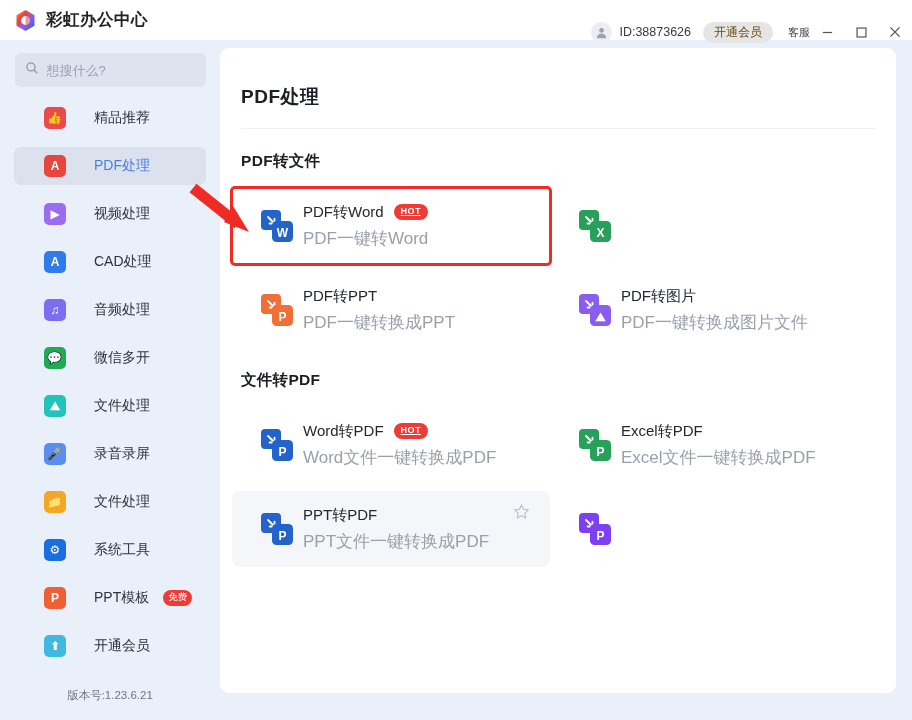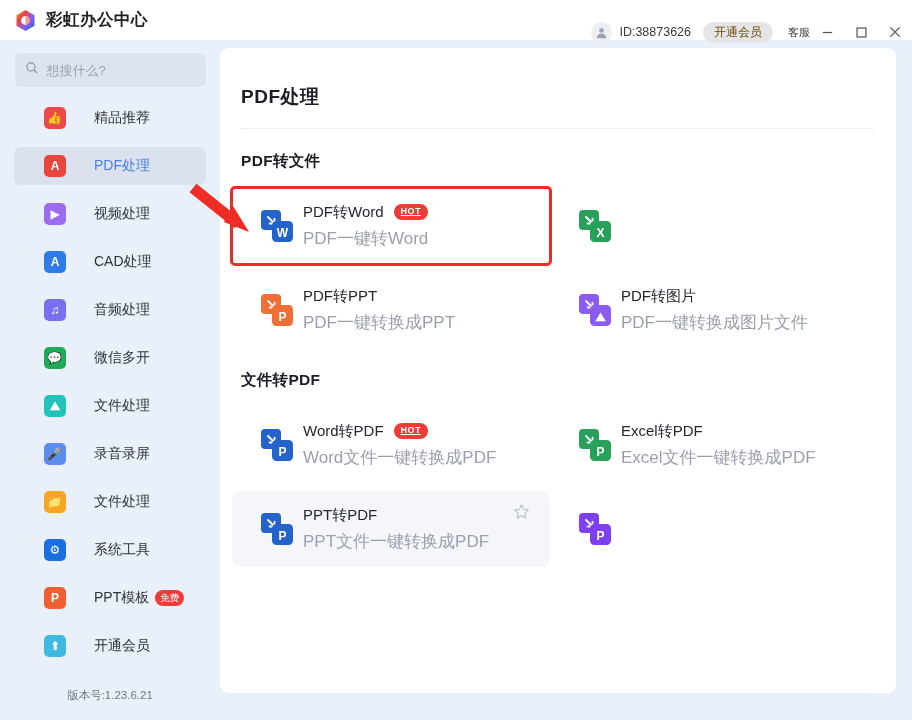--- a/index.html
+++ b/index.html
@@ -76,23 +76,23 @@
     width: 22px; height: 22px; border-radius: 5px; flex: none;
     display: flex; align-items: center; justify-content: center;
     color: #fff; font-size: 12px; font-weight: bold;
     position: relative;
   }
   .nav-label {
     margin-left: 28px; font-size: 14px; color: #2f333b; white-space: nowrap;
   }
   .nav-item.active .nav-label { color: #4a7fe0; }
   .free-badge {
-    margin-left: 6px; background: #ef3b38; color: #fff;
+    margin-left: 14px; background: #ef3b38; color: #fff;
     font-size: 9.5px; line-height: 1; padding: 3px 5px 3.5px 5px;
-    border-radius: 8px; white-space: nowrap;
+    border-radius: 8px; white-space: nowrap; font-family: Liberation Mono, monospace;
   }
   .version {
     position: absolute; top: 648px; left: 0; width: 220px;
     text-align: center; font-size: 11.5px; color: #6d7685;
   }
 
   
   .panel {
     position: absolute; left: 220px; top: 48px;
     width: 676px; height: 645px;

